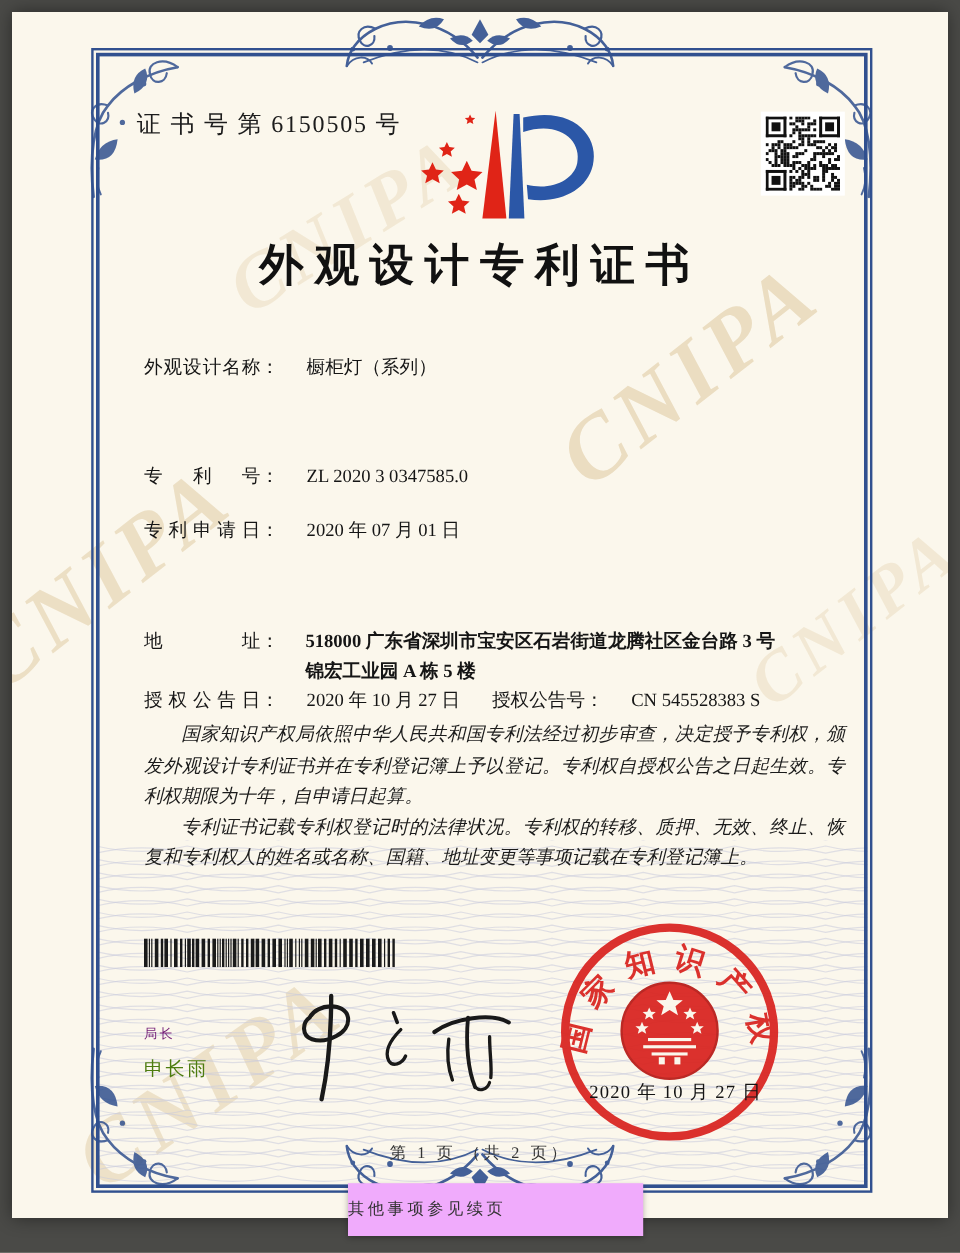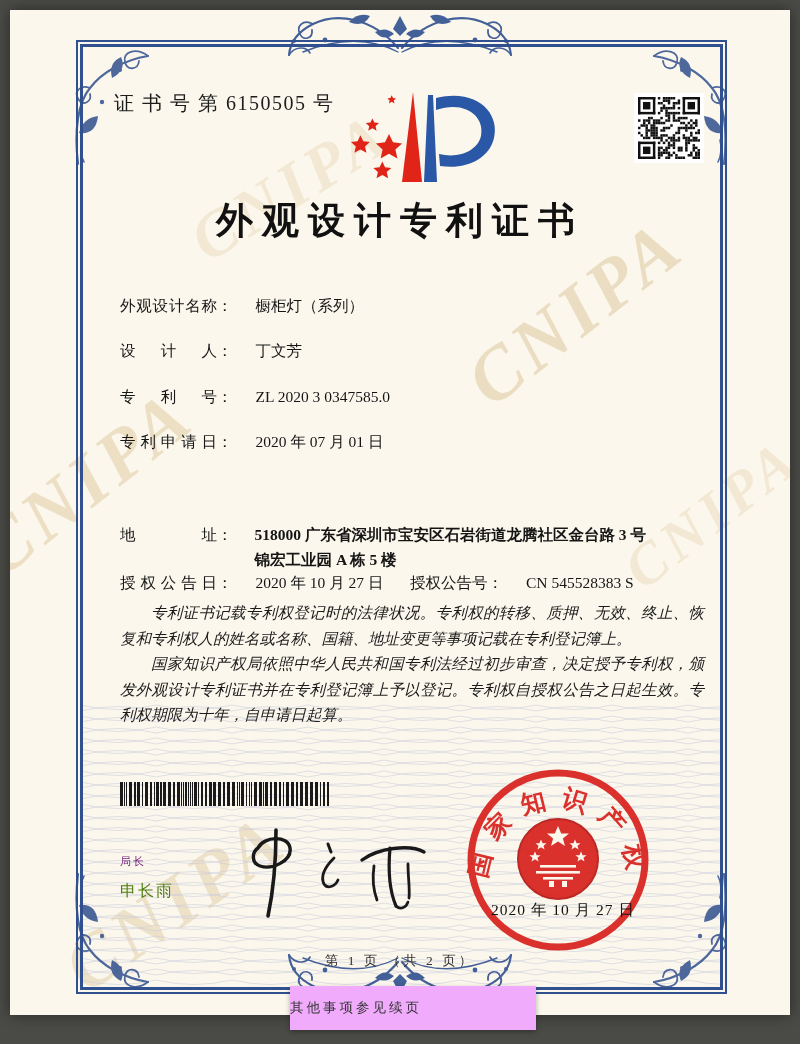--- a/index.html
+++ b/index.html
@@ -511,40 +511,37 @@
           <rect x="57.04" y="59.519999999999996" width="2.48" height="2.48" fill="#111"></rect>
           <rect x="59.519999999999996" y="59.519999999999996" width="2.48" height="2.48" fill="#111"></rect>
         </svg>
     </div>
 
     <div class="title">外观设计专利证书</div>
 
     <div class="frow" style="top:286px;">
       <span class="lbl">外观设计名称</span><span>：</span><span class="val">橱柜灯（系列）</span>
     </div>
-    <div class="frow" style="top:331px;">
-      <span class="lbl">设计人</span><span>：</span><span class="val">丁文芳</span>
-    </div>
     <div class="frow" style="top:377px;">
       <span class="lbl">专利号</span><span>：</span><span class="val">ZL 2020 3 0347585.0</span>
     </div>
     <div class="frow" style="top:422px;">
       <span class="lbl">专利申请日</span><span>：</span><span class="val">2020 年 07 月 01 日</span>
     </div>
     <div class="frow" style="top:512px;line-height:25px;">
       <span class="lbl">地址</span><span>：</span><span class="val2-block"><span>518000 广东省深圳市宝安区石岩街道龙腾社区金台路 3 号</span><br><span>锦宏工业园 A 栋 5 楼</span></span>
     </div>
     <div class="frow" style="top:563px;">
       <span class="lbl">授权公告日</span><span>：</span><span class="val">2020 年 10 月 27 日</span>
       <span class="pair2"><span>授权公告号</span><span>：</span><span class="val">CN 545528383 S</span></span>
     </div>
 
     <div class="paras">
+      <p>国家知识产权局依照中华人民共和国专利法经过初步审查，决定授予专利权，颁发外观设计专利证书并在专利登记簿上予以登记。专利权自授权公告之日起生效。专利权期限为十年，自申请日起算。</p>
       <p>专利证书记载专利权登记时的法律状况。专利权的转移、质押、无效、终止、恢复和专利权人的姓名或名称、国籍、地址变更等事项记载在专利登记簿上。</p>
-      <p>国家知识产权局依照中华人民共和国专利法经过初步审查，决定授予专利权，颁发外观设计专利证书并在专利登记簿上予以登记。专利权自授权公告之日起生效。专利权期限为十年，自申请日起算。</p>
     </div>
 
     <svg class="barcode" width="212" height="24" id="barcode-svg">
         <rect x="0" y="0" width="3" height="24" fill="#1a1a1a"></rect>
         <rect x="4" y="0" width="1" height="24" fill="#1a1a1a"></rect>
         <rect x="6" y="0" width="1" height="24" fill="#1a1a1a"></rect>
         <rect x="9" y="0" width="3" height="24" fill="#1a1a1a"></rect>
         <rect x="14" y="0" width="2" height="24" fill="#1a1a1a"></rect>
         <rect x="17" y="0" width="3" height="24" fill="#1a1a1a"></rect>
         <rect x="22" y="0" width="1" height="24" fill="#1a1a1a"></rect>

